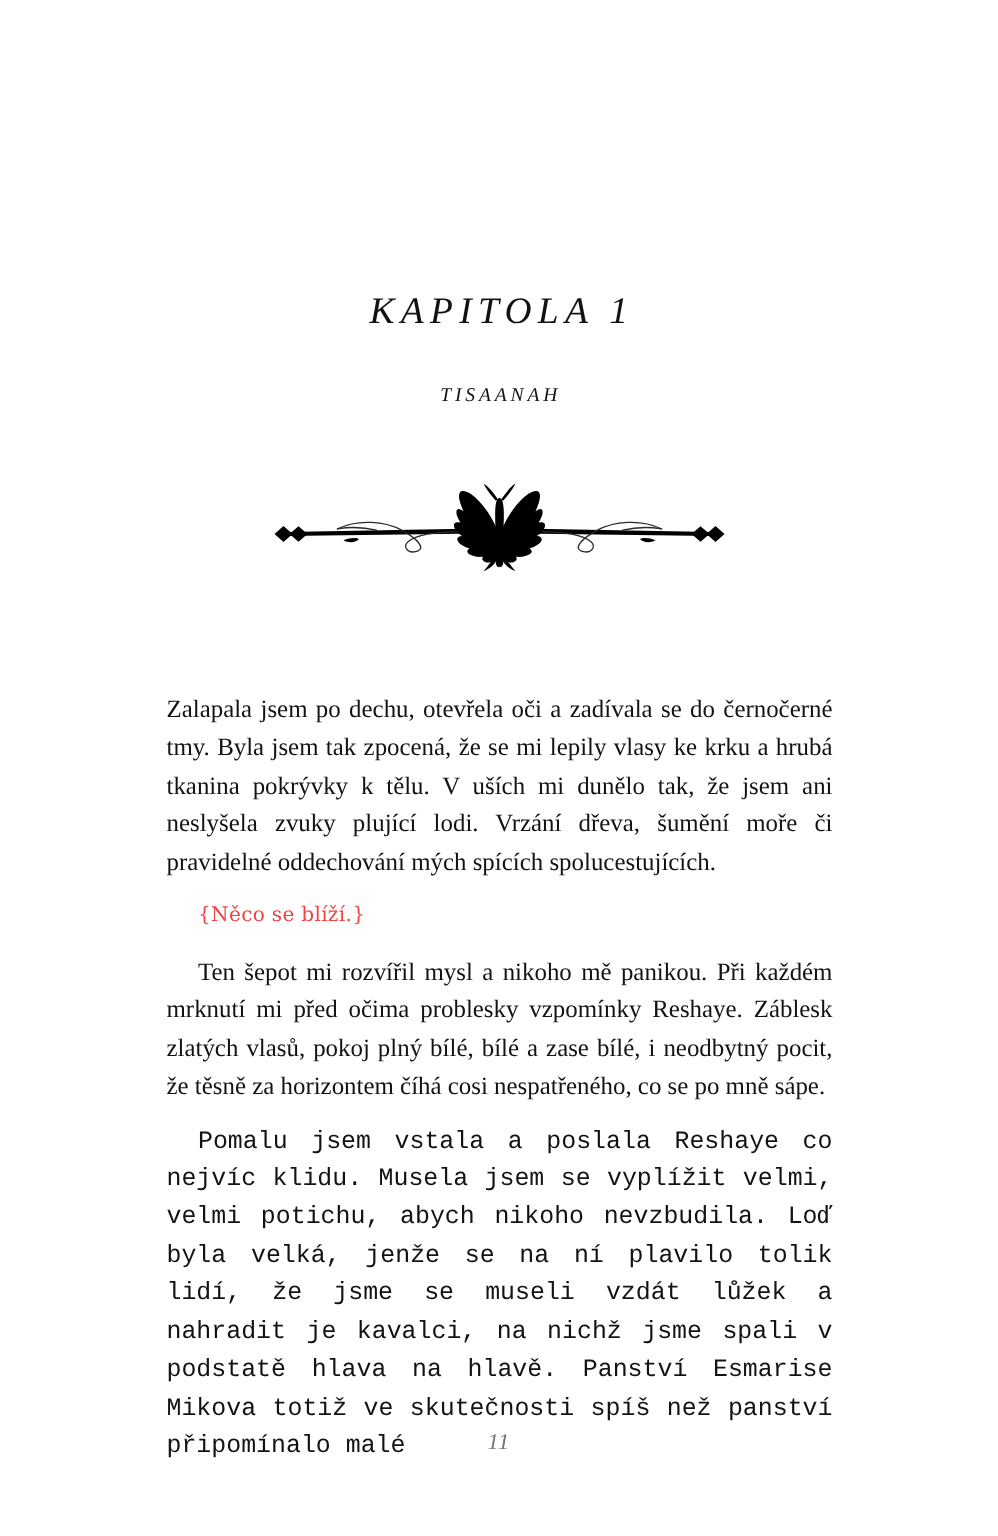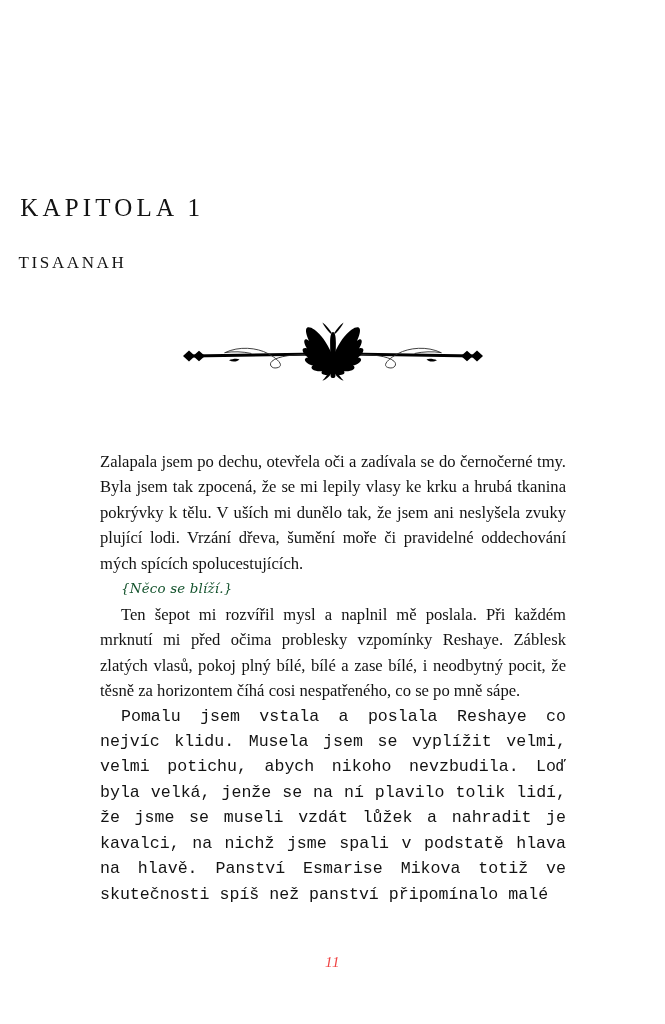--- a/index.html
+++ b/index.html
@@ -18,39 +18,41 @@
 
   .page {
     position: absolute;
     inset: 0;
     background: #ffffff;
   }
 
   
   .chapter-head {
     position: absolute;
-    left: 16px;
+    left: 0;
     right: 0;
     top: 193px;
+    text-align: center;
+    font-style: italic;
   }
 
   .chapter-title {
     font-family: "Liberation Serif", "DejaVu Serif", serif;
     font-size: 25px;
     line-height: 30px;
     letter-spacing: 4.2px;
     text-indent: 4.2px;
     font-weight: 400;
     color: #121212;
     margin: 0;
   }
 
   .chapter-subtitle {
     font-family: "Liberation Serif", "DejaVu Serif", serif;
-    font-size: 17px;
+    font-size: 13px;
     line-height: 22px;
     letter-spacing: 2.6px;
     text-indent: 2.6px;
     font-weight: 400;
     color: #131313;
     margin: 29px 0 0 0;
   }
 
   
   .ornament {
@@ -75,54 +77,53 @@
     width: 466px;
     font-size: 16.6px;
     line-height: 25.45px;
     text-align: justify;
     text-justify: inter-word;
     color: #131313;
     hyphens: manual;
   }
 
   .body-text p {
-    margin: 0;
+    margin: 11px;
     text-indent: 21px;
   }
   .body-text p.first {
     text-indent: 0;
   }
   .body-text p:last-child {
     text-align: justify;
     font-family: Liberation Mono, monospace;
   }
 
   .whisper {
     display: block;
     margin: 0;
     text-indent: 21px;
-    font-style: italic;
     font-family: "DejaVu Serif", "Liberation Serif", serif;
     font-size: 13.4px;
     line-height: 25.45px;
     letter-spacing: 0.2px;
-    color: #14532d;
+    color: #ef4444;
   }
 
   
   .folio {
     position: absolute;
     left: 0;
     right: 0;
     top: 953px;
     text-align: center;
     font-style: italic;
     font-size: 15px;
     line-height: 18px;
-    color: #ef4444;
+    color: #737373;
     letter-spacing: 0.5px;
   }
 </style>
 </head>
 <body>
 
 <div class="page">
 
   <div class="chapter-head">
     <h1 class="chapter-title">KAPITOLA 1</h1>
@@ -201,19 +202,19 @@
 
         <path d="M-0.9 -22.6 C-3.6 -27 -7.2 -31.4 -10.6 -33.6 C-9.4 -30.6 -6 -26.2 -2.6 -22.4 Z"></path>
         <path d="M0.9 -22.6 C3.6 -27 7.2 -31.4 10.6 -33.6 C9.4 -30.6 6 -26.2 2.6 -22.4 Z"></path>
       </g>
     </svg>
   </div>
 
   <div class="body-text">
     <p class="first">Zalapala jsem po dechu, otevřela oči a zadívala se do černočerné tmy. Byla jsem tak zpocená, že se mi lepily vlasy ke krku a hrubá tkanina pokrývky k tělu. V uších mi dunělo tak, že jsem ani neslyšela zvuky plující lodi. Vrzání dřeva, šumění moře či pravidelné oddechování mých spících spolucestujících.</p>
     <p class="whisper">{Něco se blíží.}</p>
-    <p>Ten šepot mi rozvířil mysl a naplnil mě poslala. Při každém mrknutí mi před očima problesky vzpomínky Reshaye. Záblesk zlatých vlasů, pokoj plný bílé, bílé a zase bílé, i neodbytný pocit, že těsně za horizontem číhá cosi nespatřeného, co se po mně sápe.</p>
+    <p>Ten šepot mi rozvířil mysl a nikoho mě panikou. Při každém mrknutí mi před očima problesky vzpomínky Reshaye. Záblesk zlatých vlasů, pokoj plný bílé, bílé a zase bílé, i neodbytný pocit, že těsně za horizontem číhá cosi nespatřeného, co se po mně sápe.</p>
     <p>Pomalu jsem vstala a poslala Reshaye co nejvíc klidu. Musela jsem se vyplížit velmi, velmi potichu, abych nikoho nevzbudila. Loď byla velká, jenže se na ní plavilo tolik lidí, že jsme se museli vzdát lůžek a nahradit je kavalci, na nichž jsme spali v podstatě hlava na hlavě. Panství Esmarise Mikova totiž ve skutečnosti spíš než panství připomínalo malé</p>
   </div>
 
   <div class="folio">11</div>
 
 </div>
 
 </body></html>

